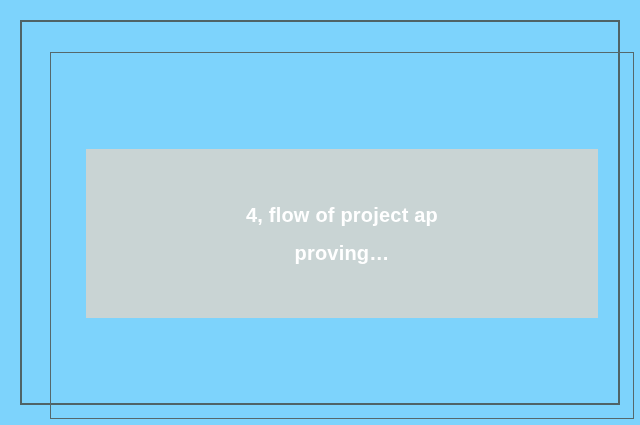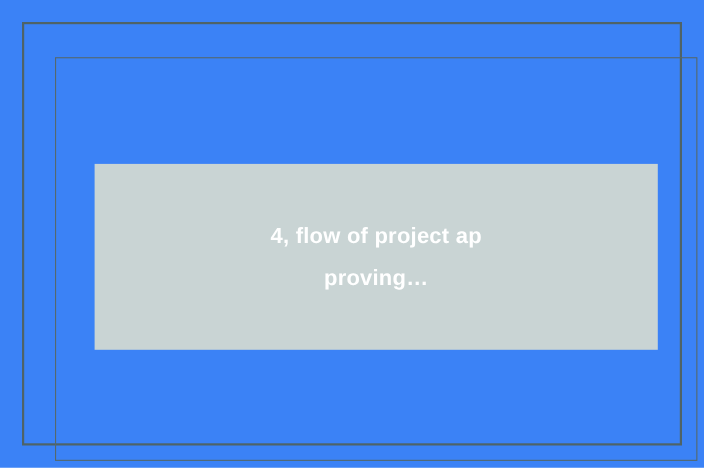--- a/index.html
+++ b/index.html
@@ -12,21 +12,21 @@
     height: 425px;
     overflow: hidden;
     font-family: "Liberation Sans", sans-serif;
   }
 
   
   .canvas {
     position: relative;
     width: 640px;
     height: 425px;
-    background: #3b82f6;
+    background: #7dd3fc;
     box-sizing: border-box;
   }
 
   
   .frame-outer {
     position: absolute;
     left: 20px;
     top: 20px;
     width: 600px;
     height: 385px;

